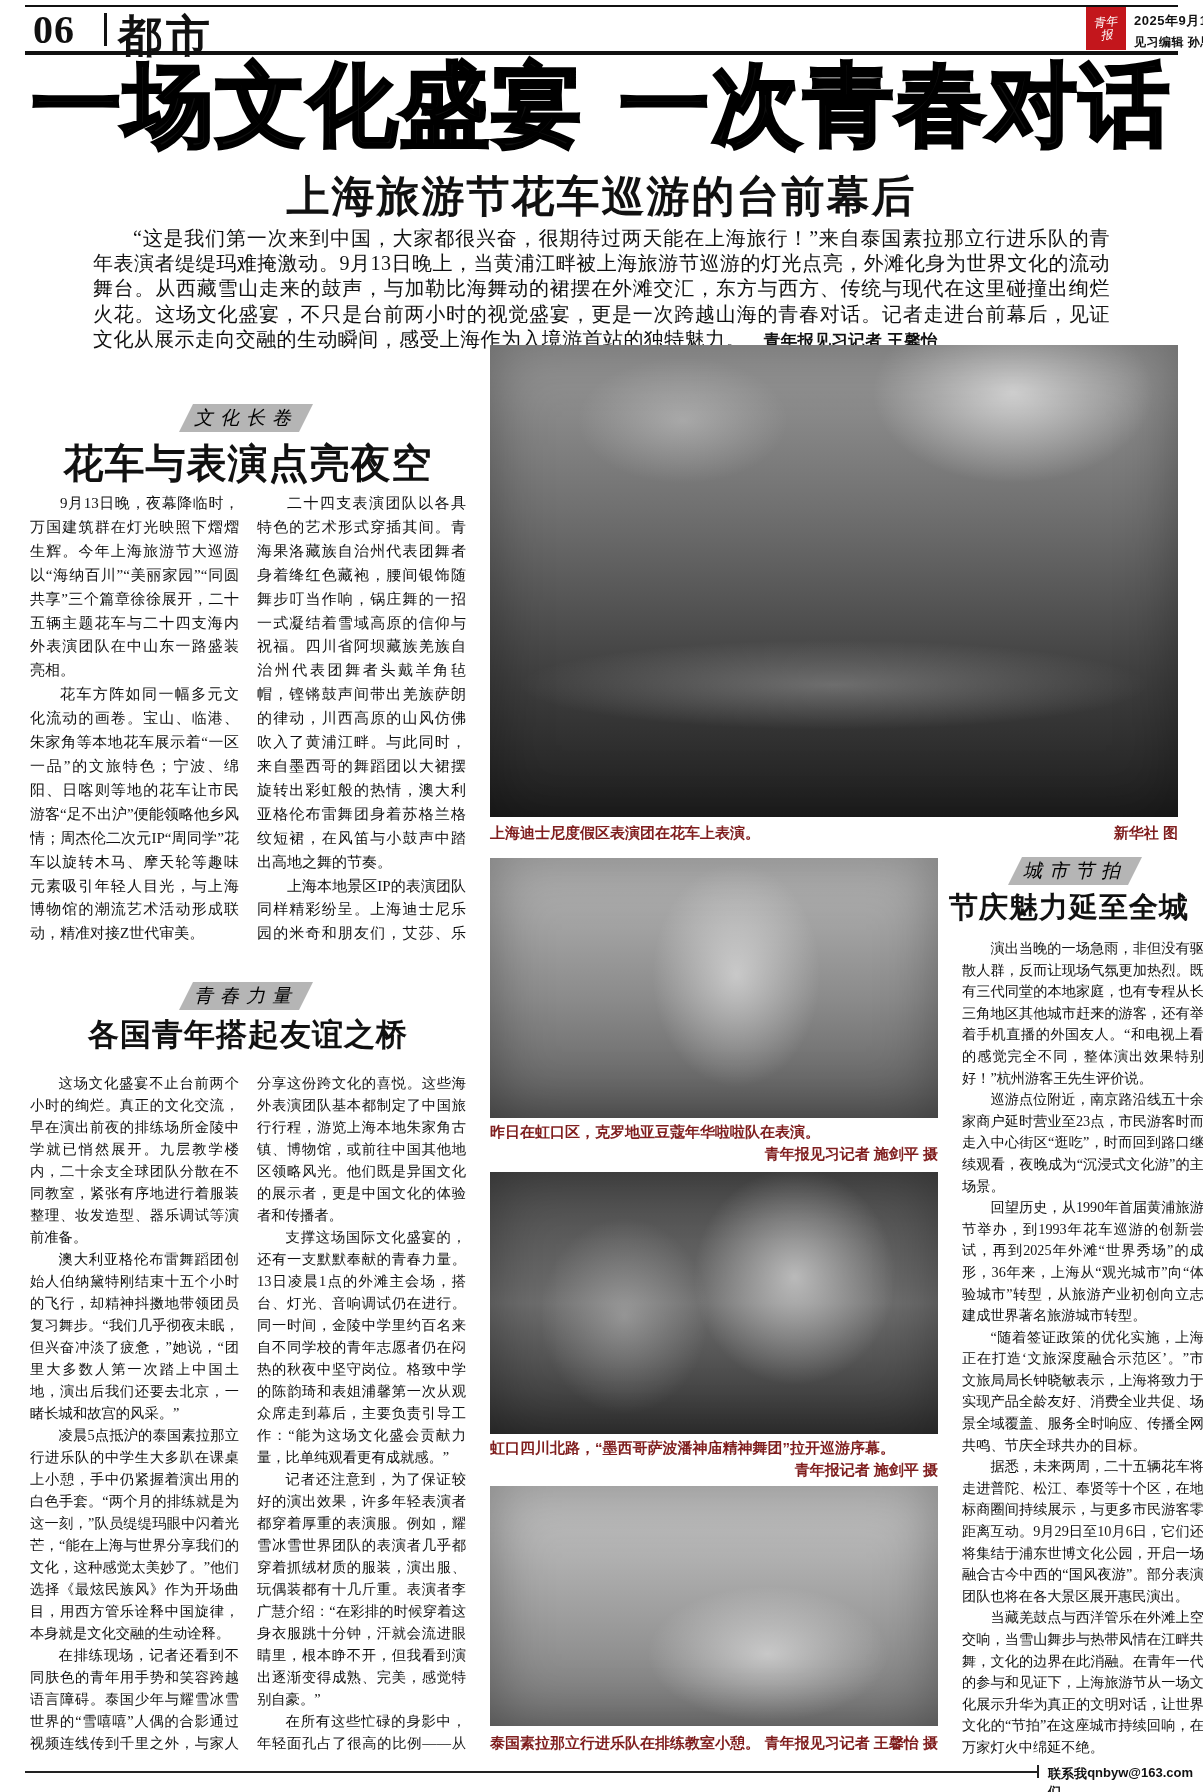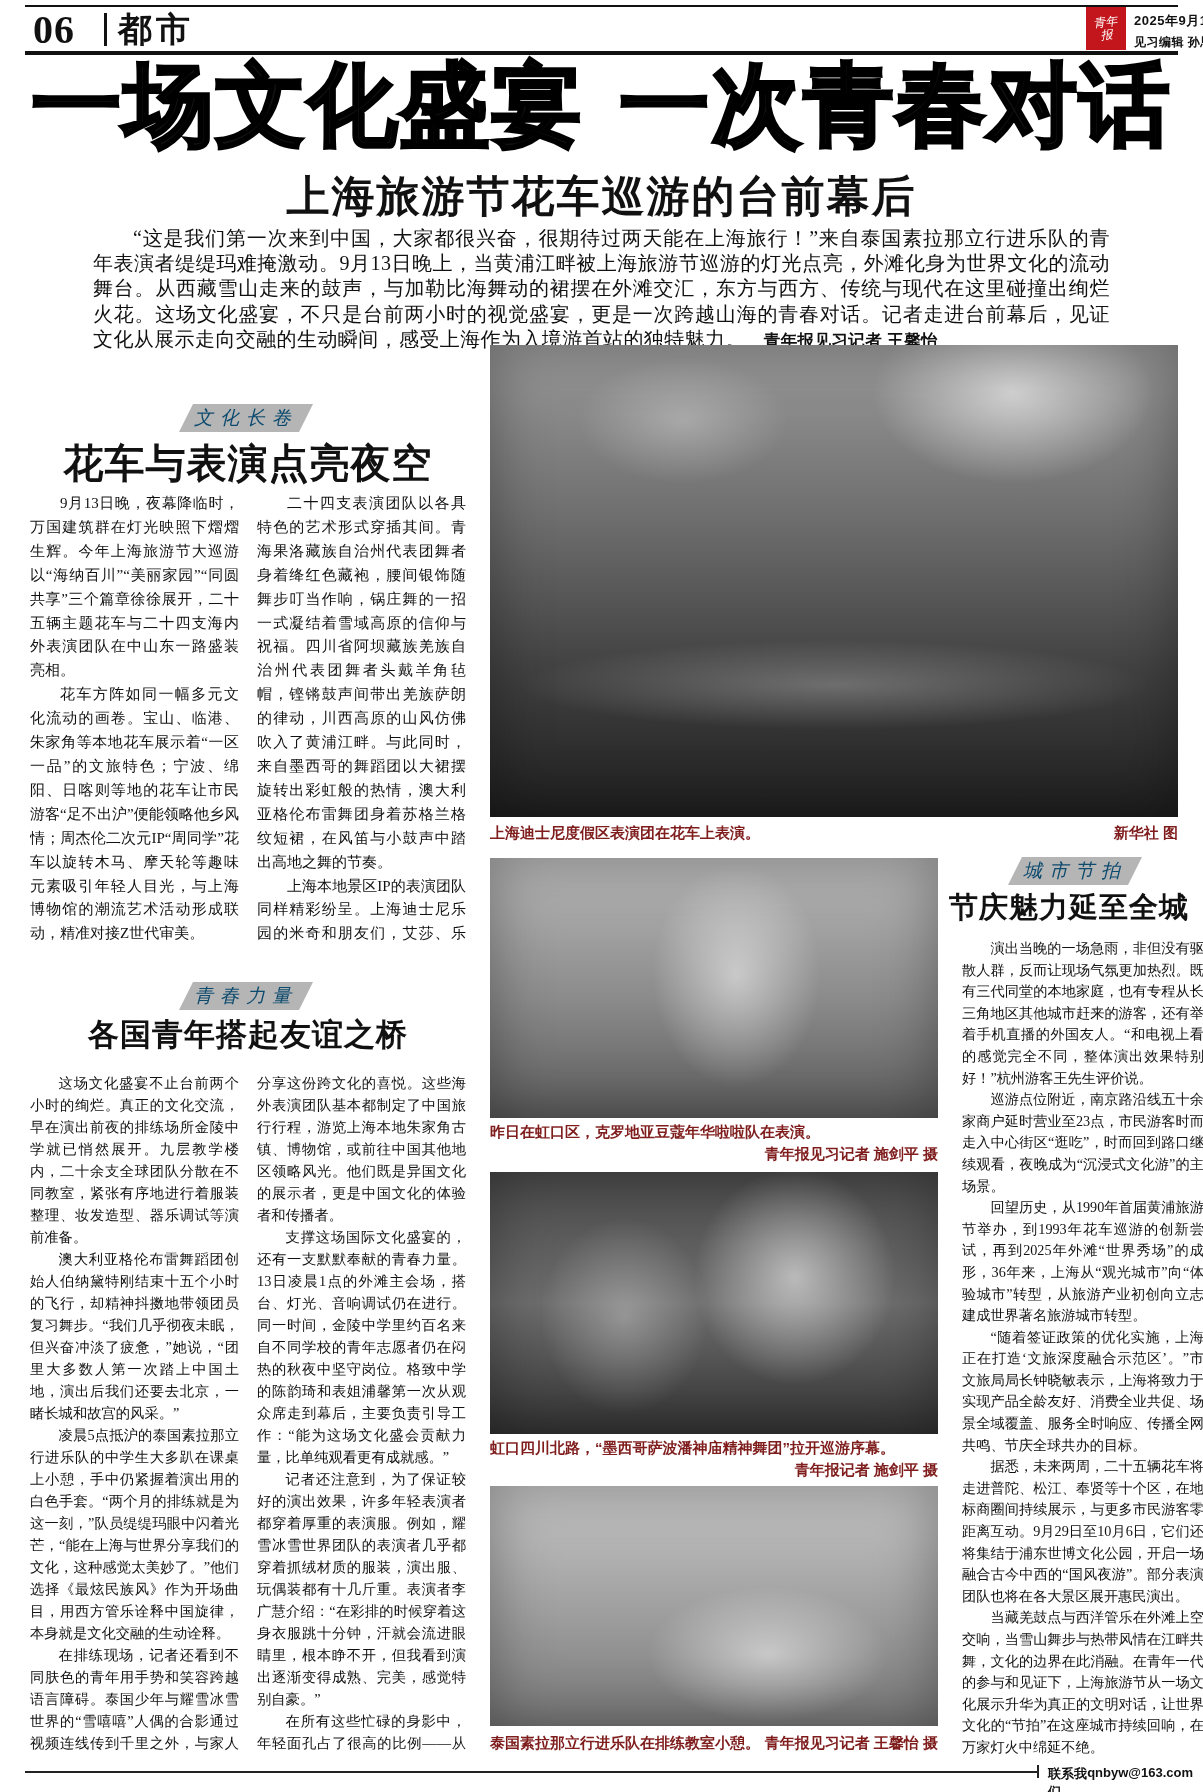--- a/index.html
+++ b/index.html
@@ -9,42 +9,42 @@
     background:#ffffff; overflow:hidden;
     font-family:"Liberation Serif","DejaVu Serif",serif; color:#111;
   }
   .sans { font-family:"Liberation Sans","DejaVu Sans",sans-serif; }
 
   
   .top-rule { position:absolute; left:25px; top:5px; width:1153px; height:2px; background:#111; }
   .head-rule { position:absolute; left:25px; top:51px; width:1153px; height:4px; background:#111; }
   .page-num { position:absolute; left:33px; top:6px; font-size:40px; font-weight:700; letter-spacing:1px;font-family:Liberation Serif, serif; }
   .head-vbar { position:absolute; left:104px; top:13px; width:3px; height:33px; background:#111; }
-  .section-name { position:absolute; left:118px; top:7px; font-size:34px; font-weight:700; letter-spacing:4px; }
+  .section-name { position:absolute; left:118px; top:7px; font-size:44px; font-weight:700; letter-spacing:4px; }
   .logo-box { position:absolute; left:1086px; top:7px; width:40px; height:43px; background:#c3161c;
               display:flex; align-items:center; justify-content:center; }
   .logo-box span { color:#fff; font-size:12px; line-height:13px; width:26px; text-align:center;
                    font-style:italic; transform:rotate(-6deg); display:block; }
   .mast-dates { position:absolute; left:1134px; top:12px; width:260px; }
   .mast-dates .d1 { font-size:13px; font-weight:700; letter-spacing:0.5px; }
   .mast-dates .d2 { font-size:12px; font-weight:700; margin-top:4px; letter-spacing:0.5px; }
 
   
   .headline { position:absolute; left:30px; top:58px; width:1143px; display:flex;
               justify-content:center; gap:36px; font-size:90px; font-weight:700; line-height:1.05;
               -webkit-text-stroke:3px #000; letter-spacing:2px; white-space:nowrap; }
   .subhead { position:absolute; left:0; top:168px; width:1203px; text-align:center;
              font-size:43px; font-weight:700; letter-spacing:2px; }
   .lead { position:absolute; left:93px; top:226px; width:1017px; font-size:20px; line-height:25.2px;
           text-align:justify; text-indent:2em; letter-spacing:0.4px; }
   .lead .lead-byline { font-family:"Liberation Sans","DejaVu Sans",sans-serif; font-weight:700;
           font-size:16.5px; padding-left:18px; }
 
   
-  .badge { position:absolute; width:134px; height:28px; background:#b5b5b5; color:#0c4a6e;
+  .badge { position:absolute; width:134px; height:28px; background:#b5b5b5; color:#000000;
            display:flex; align-items:center; justify-content:center; font-size:19px; letter-spacing:7px;
            font-style:italic; clip-path:polygon(14px 0, 100% 0, calc(100% - 14px) 100%, 0 100%); }
   .sec-title { position:absolute; text-align:center; font-weight:700; letter-spacing:1px; }
 
   
   .colblock { position:absolute; column-count:2; column-gap:18px; column-fill:auto;
               text-align:justify; overflow:hidden; }
   .colblock .para, .single .para { text-indent:2em; }
   .block-culture { left:30px; top:492px; width:436px; height:478px; font-size:15px; line-height:23.9px; }
   .block-youth   { left:30px; top:1072px; width:436px; height:683px; font-size:14.3px; line-height:22px; }

